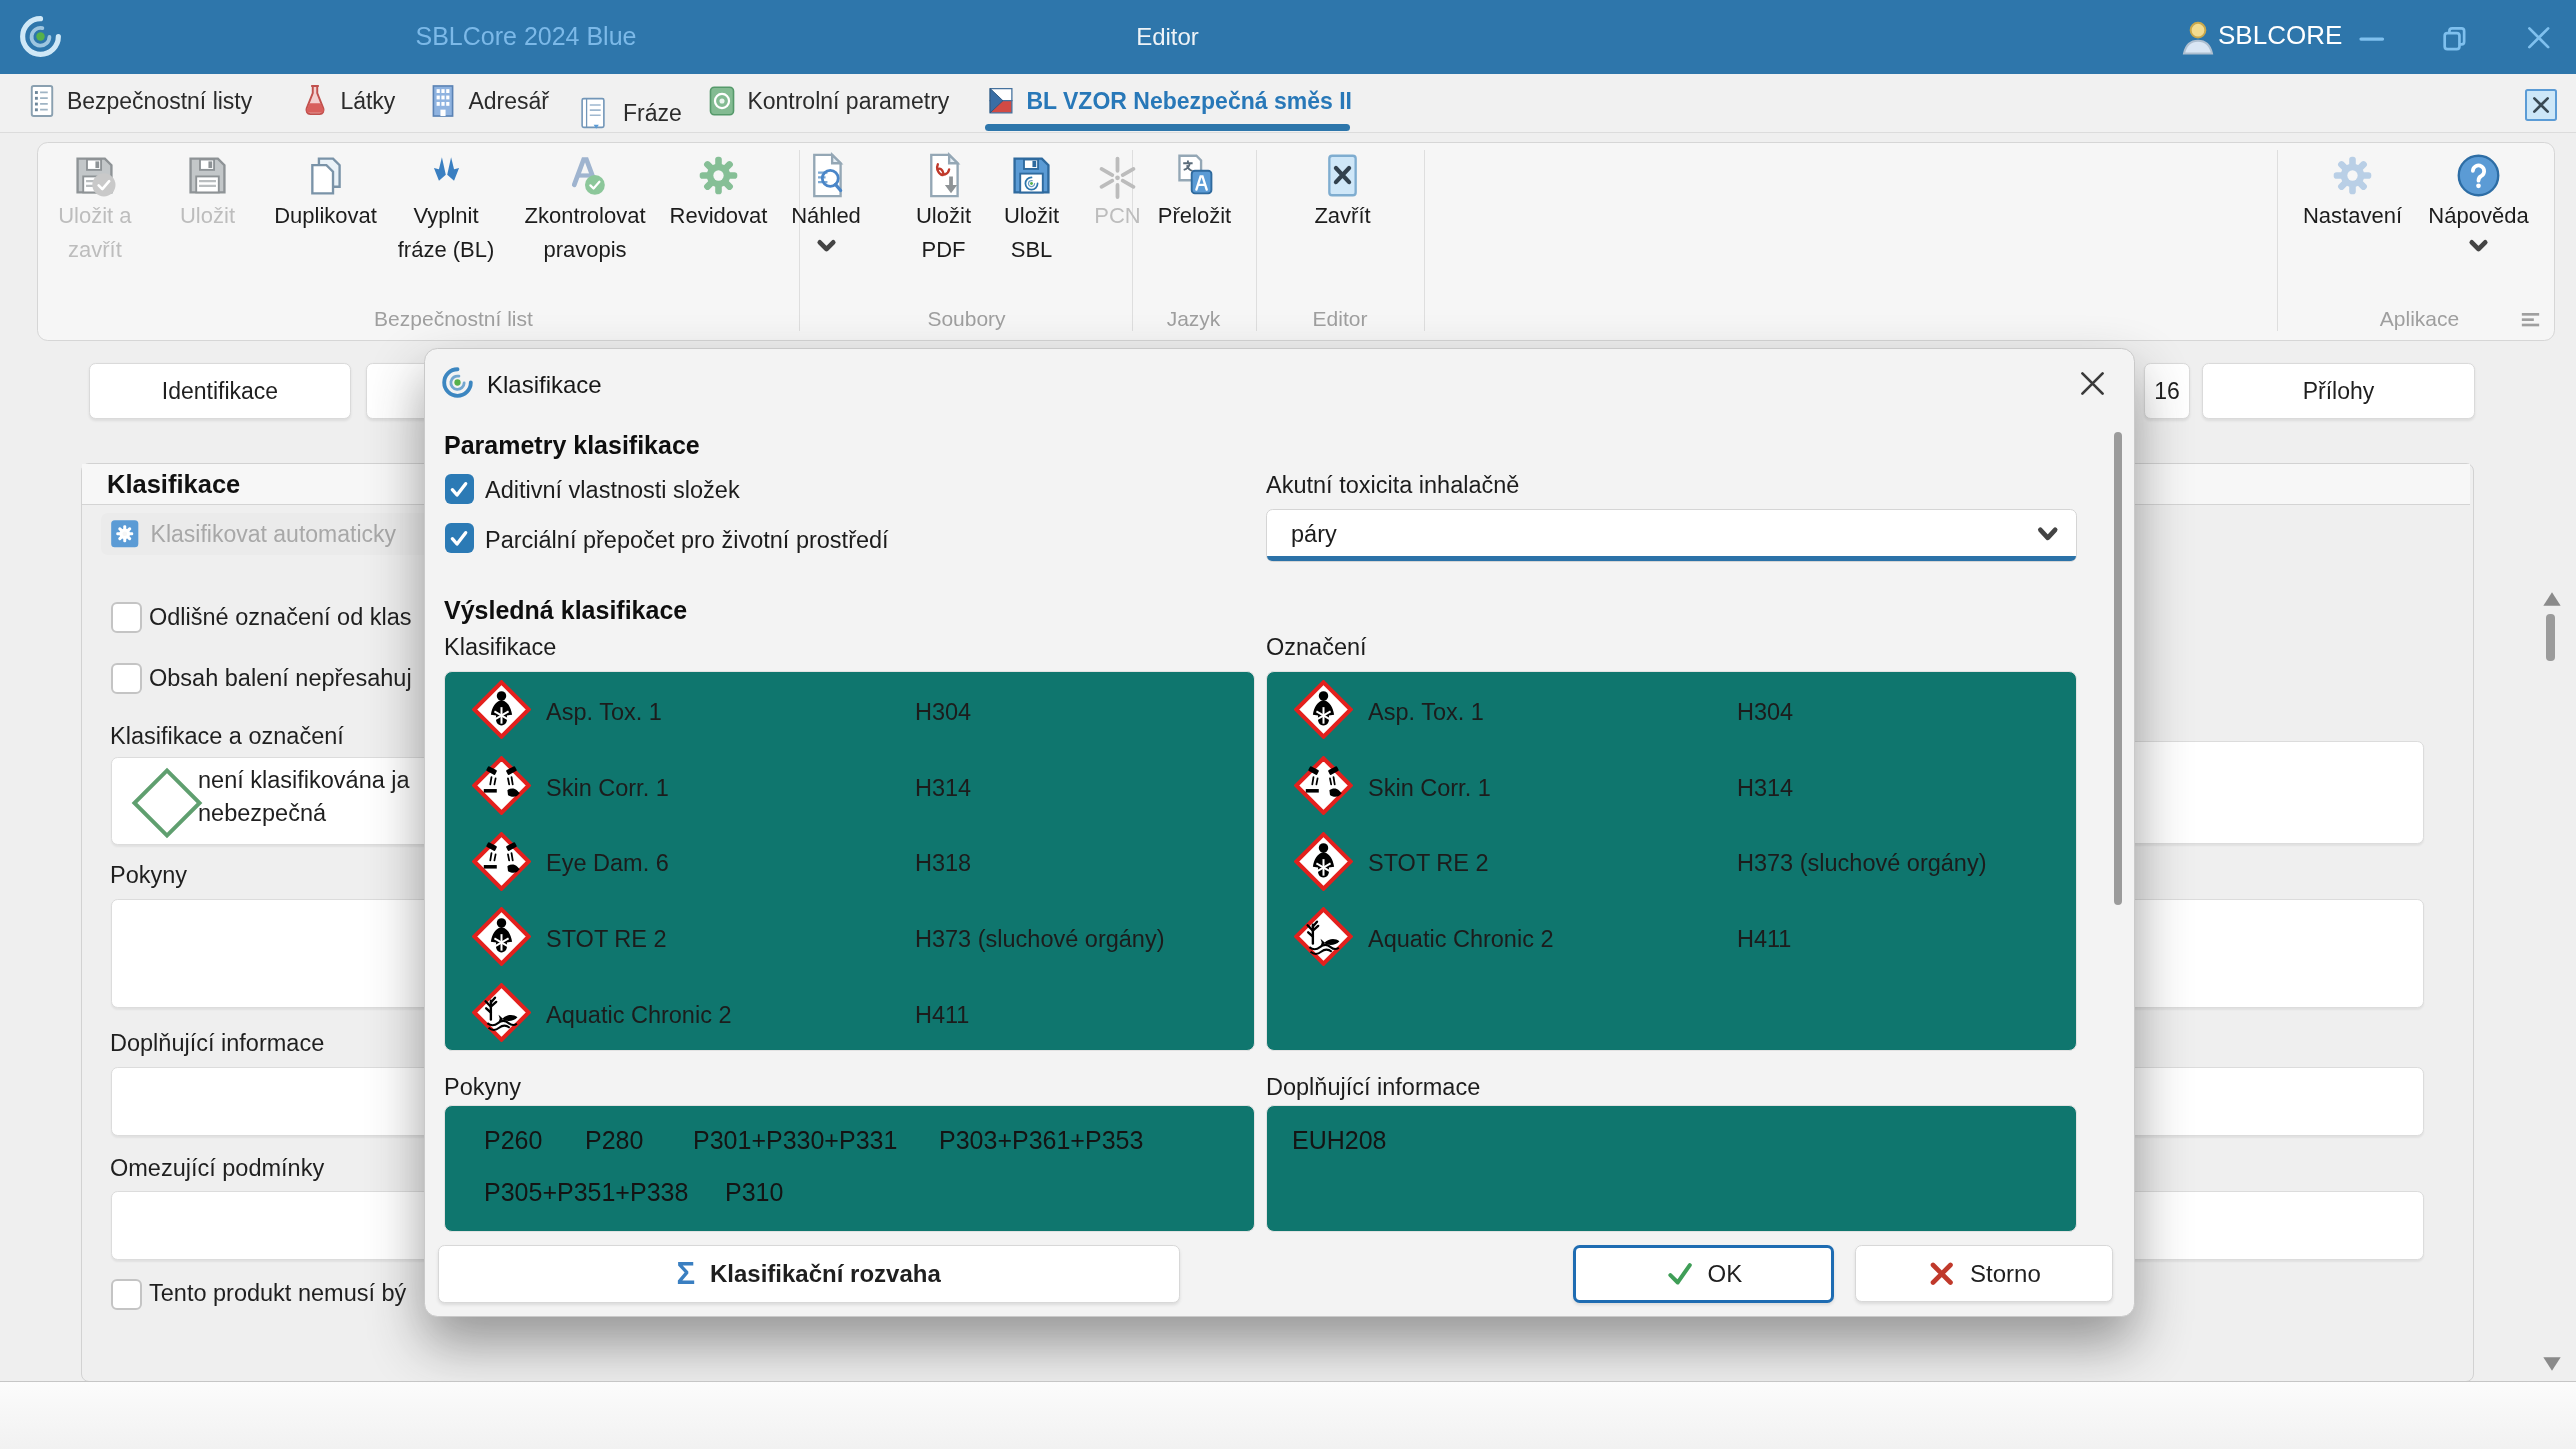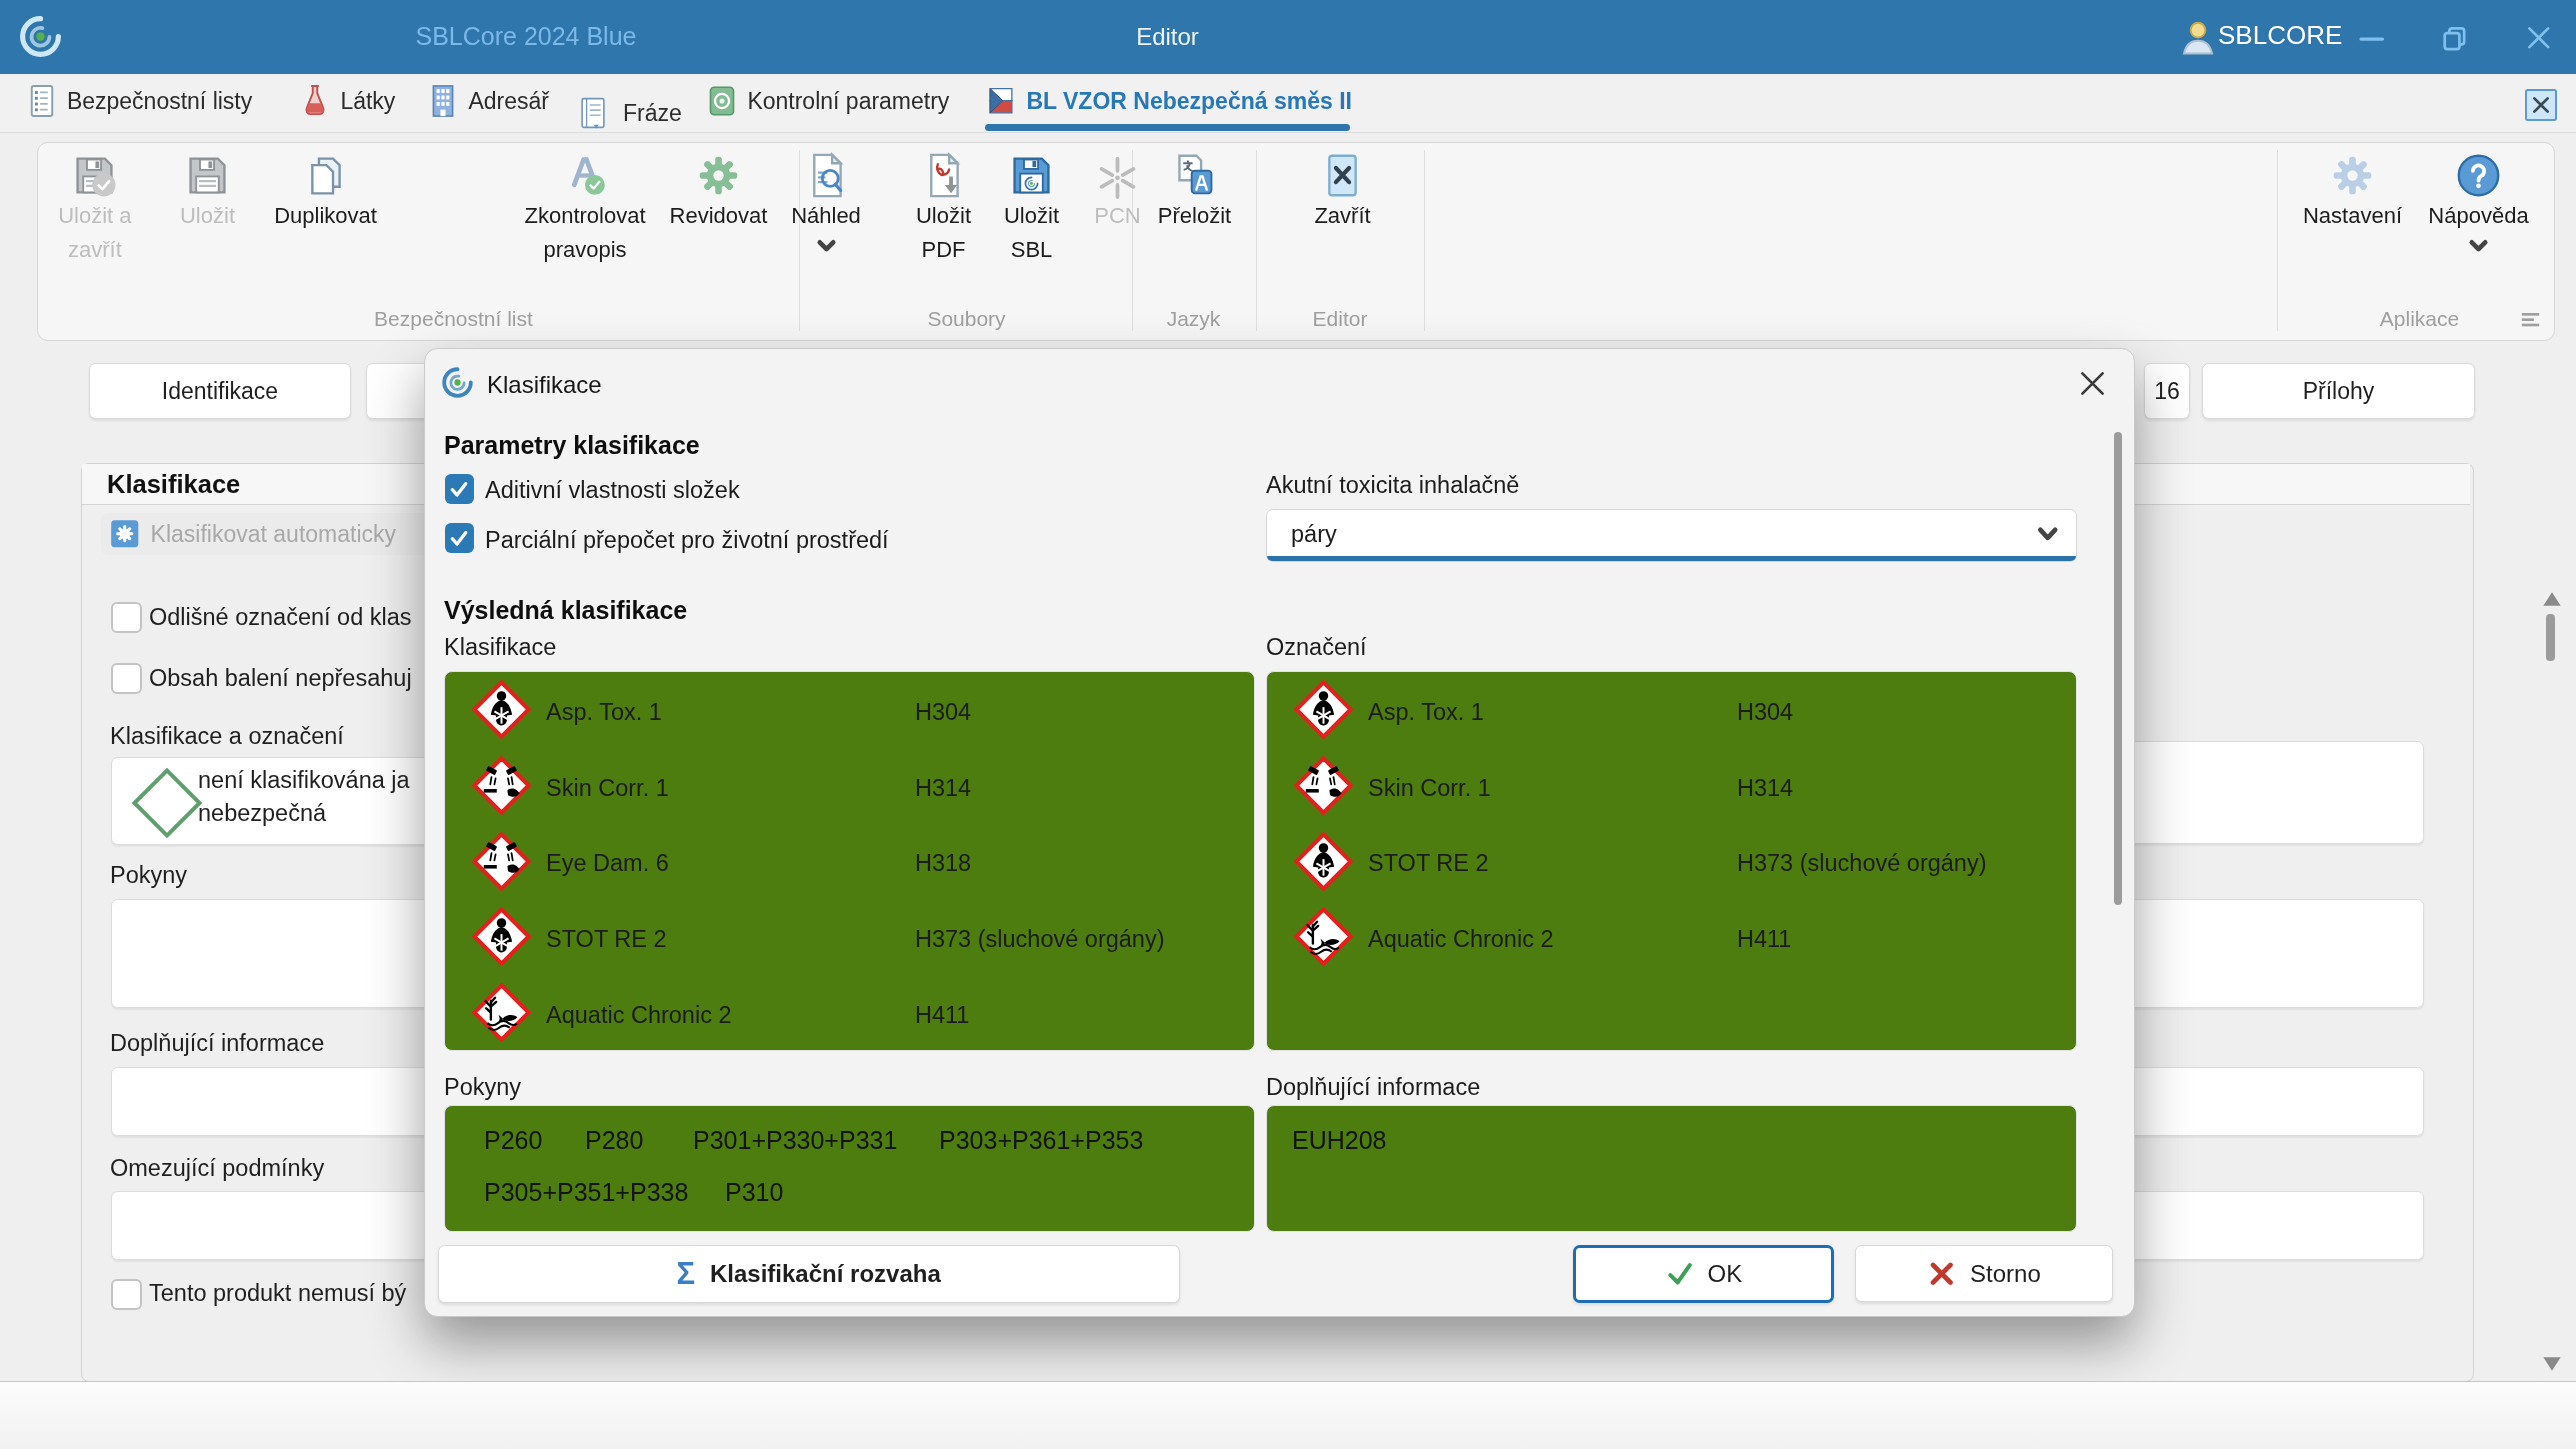--- a/index.html
+++ b/index.html
@@ -42,21 +42,21 @@
   .muted-btn span{color:#a8a8a8;font-size:23px;margin-left:10.7px;white-space:nowrap;}
   
   .dialog{left:424px;top:348px;width:1709px;height:967px;background:#f3f3f3;border:1.3px solid #c9c9c9;
     border-radius:13.4px;box-shadow:0 27px 54px rgba(40,40,40,.45);}
   .dlg-title{font-size:24px;color:#161616;}
   .dlg-h{font-size:25px;font-weight:bold;color:#0e0e0e;white-space:nowrap;}
   .dlg-label{font-size:23.5px;color:#1c1c1c;white-space:nowrap;}
   .cb-blue{width:29.5px;height:29.5px;background:#2b7ab5;border-radius:6px;display:flex;align-items:center;justify-content:center;cursor:pointer;}
   .dd{background:#ffffff;border:1.3px solid #d5d5d5;border-radius:6.7px;cursor:pointer;}
   .dd-bar{position:absolute;left:0;right:0;bottom:0;height:5.4px;background:#2b72a8;border-radius:0 0 5.4px 5.4px;}
-  .list-panel{background:#4d7c0f;border:1.3px solid #e2e2e2;border-radius:8px;}
+  .list-panel{background:#0f766e;border:1.3px solid #e2e2e2;border-radius:8px;}
   .row-name{font-size:23.5px;color:#1c1c1c;white-space:nowrap;}
   .row-code{font-size:23.5px;color:#1c1c1c;white-space:nowrap;}
   .ghs{width:59px;height:59px;}
   .p-item{font-size:25px;color:#141414;white-space:nowrap;}
   .dlg-btn{background:#ffffff;border:1.3px solid #d8d8d8;border-radius:6.7px;box-shadow:0 2px 3.4px rgba(0,0,0,.10);
     display:flex;align-items:center;justify-content:center;font-size:24px;cursor:pointer;}
   .dlg-btn.primary{border:3.4px solid #1e6cb2;}
   .sigma{color:#3a7fc1;font-size:31px;font-weight:bold;margin-right:14.8px;}
   .bold{font-weight:bold;}
   .scroll-thumb{background:#9b9b9b;border-radius:4px;}
@@ -268,20 +268,30 @@
       </svg>
     <span class="rib-line">Uložit</span>
   </div>
   <div class="abs rib-btn" style="left:227px;top:9.4px;width:121px">
     <svg class="rib-icon" viewBox="0 0 100 100">
       <path d="M36 14h30l14 14v46H36z" fill="#eaf2f8" stroke="#7a93a8" stroke-width="5"></path>
       <path d="M22 28h30l14 14v46H22z" fill="#ffffff" stroke="#7a93a8" stroke-width="5"></path>
     </svg>
     <span class="rib-line">Duplikovat</span>
   </div>
+  <div class="abs rib-btn" style="left:341px;top:9.4px;width:134px">
+    <svg class="rib-icon" viewBox="0 0 100 100">
+      <g fill="#3a7fc1">
+        <path d="M34 12v26H23l17 24 11-16z" transform="rotate(14 40 37)"></path>
+        <path d="M66 12v26h11L60 62 49 46z" transform="rotate(-14 60 37)"></path>
+      </g>
+    </svg>
+    <span class="rib-line">Vyplnit</span>
+    <span class="rib-line">fráze (BL)</span>
+  </div>
   <div class="abs rib-btn" style="left:470px;top:9.4px;width:154px">
     <svg class="rib-icon" viewBox="0 0 100 100">
       <path d="M26 70 46 16h6l20 54" stroke="#9fb4cf" stroke-width="10" fill="none" stroke-linecap="round"></path>
       <path d="M35 50h28" stroke="#9fb4cf" stroke-width="9"></path>
       <g style="color:#8cc79a">
           <use href="#sym-check-circle" x="46" y="46" width="48" height="48"></use>
         </g>
     </svg>
     <span class="rib-line">Zkontrolovat</span>
     <span class="rib-line">pravopis</span>

